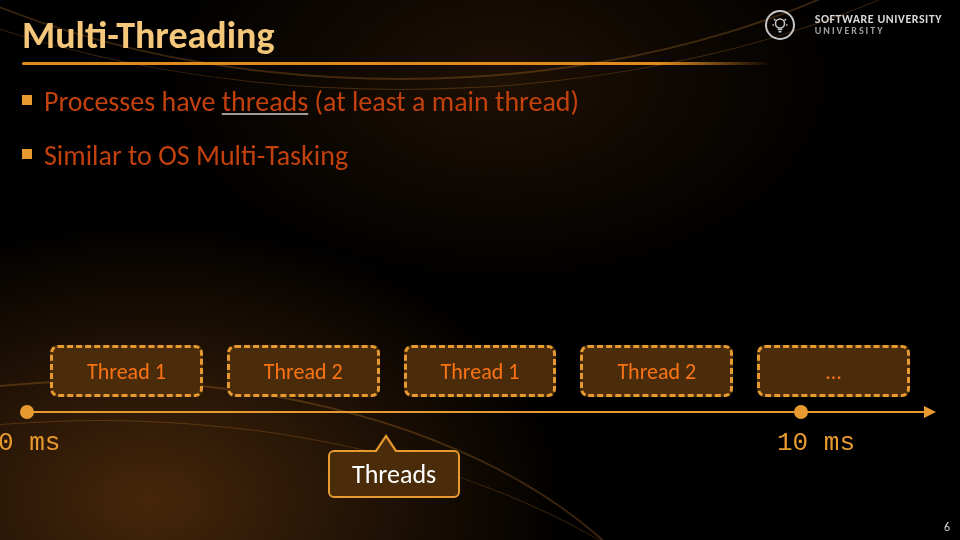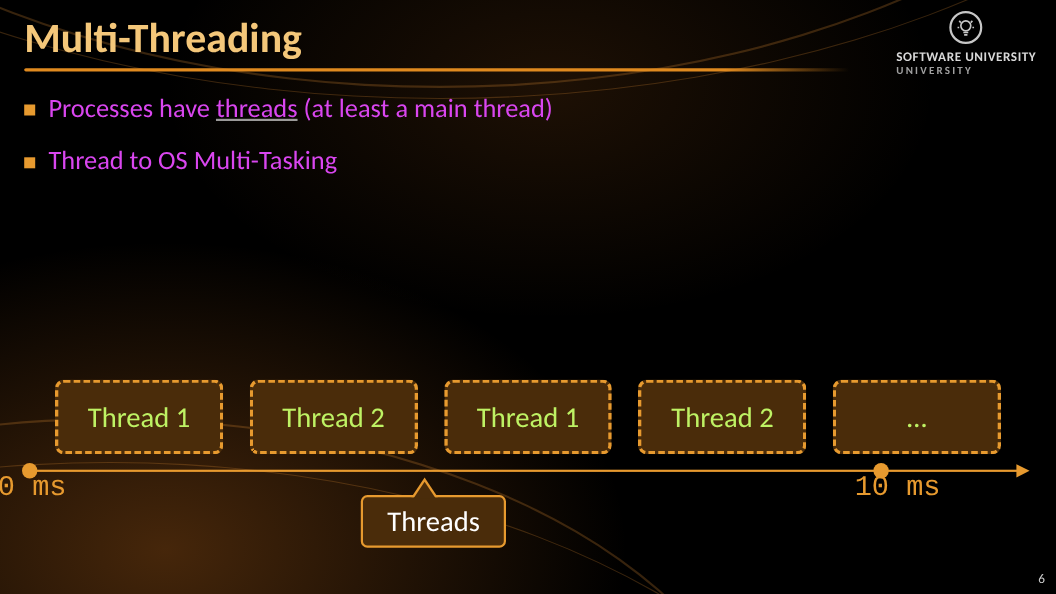--- a/index.html
+++ b/index.html
@@ -45,47 +45,46 @@
     display:block;
     height:3px;
     margin-top:4px;
     background: linear-gradient(to right, #e08a1f 0%, #e08a1f 85%, rgba(224,138,31,0) 100%);
     border-radius:2px;
     width: 750px;
   }
   .logo {
     position:absolute;
     top:10px; right:18px;
-    display:flex; align-items:center; gap:6px;
+    display:flex; align-items:center; gap:20px;
     color:#bdbdbd;
     font-size:12px;
     font-weight:600;
     letter-spacing:0.5px;
-    flex-direction:column;
   }
   .logo .bulb{
     width:30px;height:30px;border:2px solid #c7c7c7;border-radius:50%;
     display:flex;align-items:center;justify-content:center;
     font-size:16px;
   }
   .logo .txt{line-height:1.05;}
   .logo .txt .l1{font-size:12px;color:#d8d8d8;}
   .logo .txt .l2{font-size:10px;color:#a0a0a0;letter-spacing:2px;}
 
   ul.bullets {
     list-style: none;
     margin-top: 18px;
   }
   ul.bullets > li {
     position: relative;
     padding-left: 22px;
-    font-size: 24px;
+    font-size: 28px;
     line-height: 1.35;
     margin-bottom: 16px;
-    color: #d946ef;
+    color: #c2410c;
   }
   ul.bullets > li::before {
     content: "";
     position: absolute;
     left: 0;
     top: 12px;
     width: 10px;
     height: 10px;
     background: #e79a2f;
   }
@@ -101,24 +100,24 @@
   .boxes {
     display: flex;
     gap: 24px;
     padding: 0 28px;
   }
   .tbox {
     flex: 1;
     background: #4a2c0a;
     border: 3px dashed #e79a2f;
     border-radius: 8px;
-    height: 68px;
+    height: 52px;
     display:flex;align-items:center;justify-content:center;
-    font-size: 26px;
-    color:#bef264;
+    font-size: 22px;
+    color:#f97316;
   }
   .timeline {
     position: relative;
     margin-top: 6px;
     height: 20px;
   }
   .tline {
     position:absolute;
     left:0; right:10px; top:8px;
     height:2px;
@@ -206,21 +205,21 @@
       <div class="l2">UNIVERSITY</div>
     </div>
   </div>
 
   <div class="title">Multi-Threading</div>
 
   <ul class="bullets">
     <li>
       <span>Processes have </span><span class="uline">threads</span><span> (at least a main thread)</span>
     </li>
-    <li>Thread to OS Multi-Tasking</li>
+    <li>Similar to OS Multi-Tasking</li>
   </ul>
 
   <div class="diagram">
     <div class="boxes">
       <div class="tbox">Thread 1</div>
       <div class="tbox">Thread 2</div>
       <div class="tbox">Thread 1</div>
       <div class="tbox">Thread 2</div>
       <div class="tbox">…</div>
     </div>

